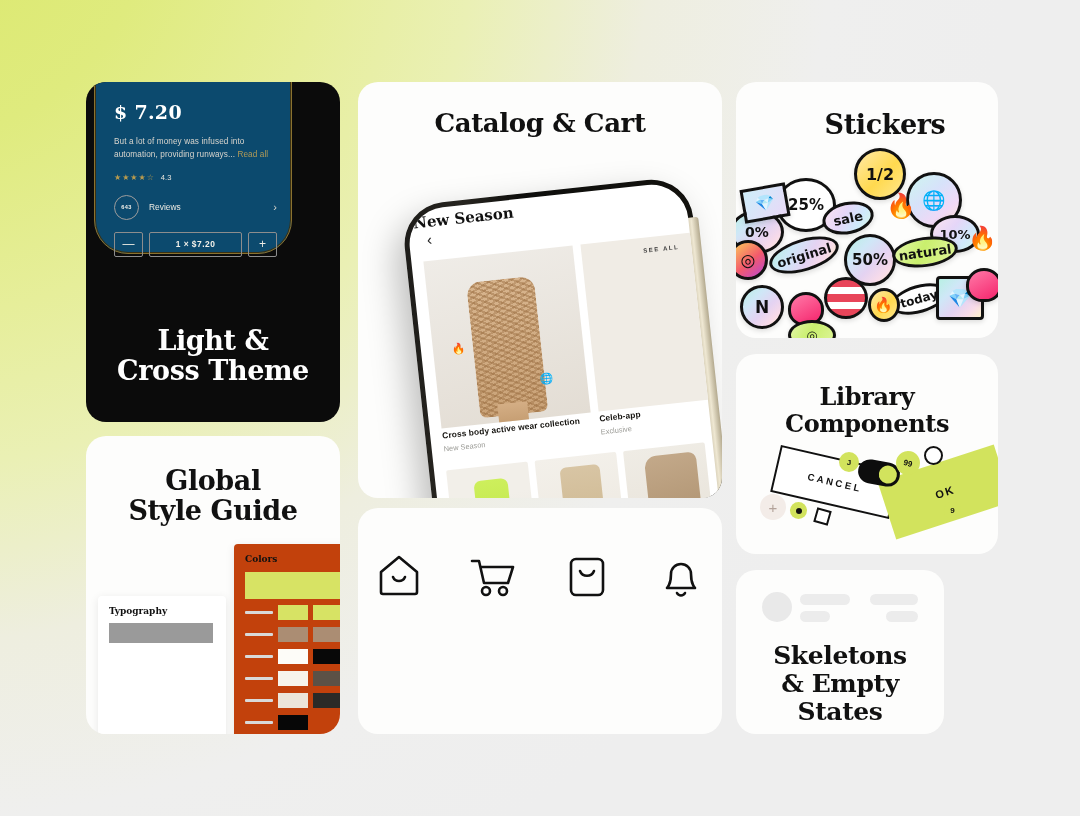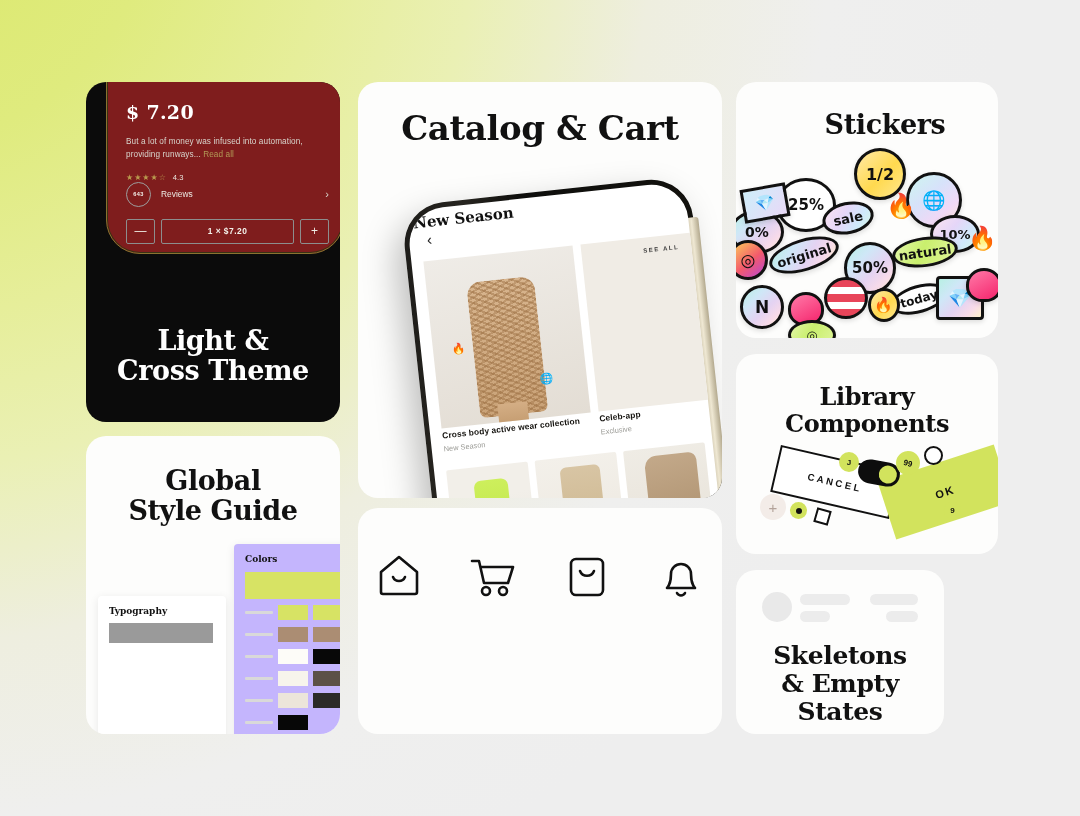--- a/index.html
+++ b/index.html
@@ -35,41 +35,41 @@
     text-align: center;
     line-height: 1.12;
   }
 
   
   #card-theme {
     left: 86px; top: 82px; width: 254px; height: 340px;
     background: #0b0b0b;
   }
   .phone-dark {
-    position: absolute; left: 20px; top: -40px; width: 238px; height: 212px;
+    position: absolute; left: 8px; top: -40px; width: 198px; height: 212px;
     border: 1.6px solid #8a7230;
     border-radius: 34px;
-    background: #7f1d1d;
+    background: #0c4a6e;
     box-shadow: inset 0 0 0 1px #3a3113;
   }
   .pd-inner { position: absolute; left: 19px; right: 14px; top: 58px; }
   .pd-price {
     font-family: "DejaVu Serif", serif; font-weight: 700;
     color: #fff; font-size: 19px; letter-spacing: 0.3px;
   }
   .pd-desc {
     margin-top: 12px; color: #d8d5cd; font-size: 8.2px; line-height: 1.62;
     letter-spacing: .1px;
   }
   .pd-readall { color: #b29a56; }
   .pd-rating { margin-top: 11px; display:flex; align-items:center; gap:6px; }
   .pd-stars { color: #b99b4e; font-size: 8px; letter-spacing: 1px; }
   .pd-rnum { color: #e8e5dd; font-size: 7.6px; }
   .pd-reviews {
-    display: flex; align-items: center; gap: 10px;
+    margin-top: 13px; display: flex; align-items: center; gap: 10px;
   }
   .pd-count {
     width: 25px; height: 25px; border-radius: 50%;
     border: 1px solid #9d9d9d;
     display:flex; align-items:center; justify-content:center;
     color:#f2f0ea; font-size: 5.6px; font-weight: 700; letter-spacing:.4px;
   }
   .pd-revlabel { color:#eceae3; font-size: 8.4px; flex: 1; }
   .pd-chev { color:#d9d6cd; font-size: 11px; }
   .pd-stepper { margin-top: 12px; display:flex; gap: 6px; }
@@ -86,42 +86,42 @@
   #theme-title {
     position: absolute; left: 0; right: 0; top: 244px;
     color: #fff; font-size: 27px;
   }
 
   
   #card-style { left: 86px; top: 436px; width: 254px; height: 298px; }
   #style-title { position:absolute; left:0; right:0; top: 30px; font-size: 27px; }
   .sg-colors {
     position:absolute; left: 148px; top: 108px; width: 124px; height: 200px;
-    background:#c4b5fd; border-radius: 4px; box-shadow: 0 2px 10px rgba(0,0,0,.09);
+    background:#c2410c; border-radius: 4px; box-shadow: 0 2px 10px rgba(0,0,0,.09);
     padding: 10px 0 0 11px; overflow:hidden;
   }
   .sg-h { font-family:"DejaVu Serif",serif; font-weight:700; font-size: 9px; color:#111; }
   .sg-bigswatch { margin-top: 8px; height: 27px; width: 108px; background:#d7e364; }
   .sg-row { display:flex; align-items:center; gap: 5px; height: 17px; margin-top: 5px; }
   .sg-lbl { width: 28px; height: 3px; background:#d9d9d9; border-radius:1px; }
   .sg-sw { width: 30px; height: 15px; }
   .sg-typo {
     position:absolute; left: 12px; top: 160px; width: 128px; height: 145px;
     background:#fff; border-radius: 4px; box-shadow: 0 2px 10px rgba(0,0,0,.09);
     padding: 10px 0 0 11px; overflow:hidden;
   }
   .tp-bar { margin-top: 7px; width: 104px; height: 20px; background:#9a9a9a; }
   .tp-row { display:flex; align-items:flex-start; gap: 8px; margin-top: 7px;
             border-bottom: 1px solid #ededed; padding-bottom: 5px; }
   .tp-meta { width: 26px; height: 2.5px; background:#dcdcdc; margin-top:4px; border-radius:1px; }
   .tp-sample { font-family:"DejaVu Serif",serif; font-weight:700; color:#111; }
 
   
   #card-catalog { left: 358px; top: 82px; width: 364px; height: 416px; }
-  #catalog-title { position:absolute; left:0; right:0; top: 27px; font-size: 34px; }
+  #catalog-title { position:absolute; left:0; right:0; top: 27px; font-size: 26px; }
   .phone-wrap {
     position:absolute; left: 62px; top: 108px; width: 290px; height: 380px;
     transform: rotate(-6.2deg);
   }
   .phone-body {
     position:absolute; inset:0; border-radius: 42px;
     background: linear-gradient(100deg,#1c1b18 0%,#272520 18%,#0e0e0c 34%,#15140f 100%);
     padding: 5px;
     box-shadow: -10px 14px 34px rgba(0,0,0,.26);
   }
@@ -386,21 +386,21 @@
   <div class="card" id="card-stickers">
     <div class="display" id="stickers-title">Stickers</div>
 
     <div class="stk holo1" style="left:-6px; top:128px; width:54px; height:44px; border-radius:50%; font-size:14px;">0%</div>
     <div class="stk" style="left:40px; top:96px; width:60px; height:54px; border-radius:50%; background:#fff; font-size:15px;">25%</div>
     <div class="stk holo3" style="left:118px; top:66px; width:52px; height:52px; border-radius:50%; font-size:16px;">1/2</div>
     <div class="stk holo6" style="left:86px; top:120px; width:52px; height:32px; border-radius:50%; font-size:13px; transform:rotate(-12deg);">sale</div>
     <div class="stk holo4" style="left:170px; top:90px; width:56px; height:56px; border-radius:50%; font-size:19px;">🌐</div>
     <div class="stk holo6" style="left:194px; top:133px; width:50px; height:38px; border-radius:50%; font-size:13px;">10%</div>
     <div class="stk holo1" style="left:32px; top:157px; width:72px; height:32px; border-radius:50%; font-size:13px; transform:rotate(-17deg);">original</div>
-    <div class="stk holo1" style="left:108px; top:160px; width:52px; height:52px; border-radius:50%; font-size:15px;">50%</div>
+    <div class="stk holo1" style="left:108px; top:152px; width:52px; height:52px; border-radius:50%; font-size:15px;">50%</div>
     <div class="stk holo2" style="left:156px; top:155px; width:66px; height:30px; border-radius:50%; font-size:13px; transform:rotate(-8deg);">natural</div>
     <div class="stk" style="left:154px; top:203px; width:58px; height:28px; border-radius:50%; background:#fff; font-size:12px; transform:rotate(-16deg);">today</div>
     <div class="stk" style="left:-8px; top:158px; width:40px; height:40px; border-radius:50%; background:linear-gradient(140deg,#fdd35a,#f35b6b 55%,#b845d6); font-size:17px;">◎</div>
     <div class="stk holo1" style="left:4px; top:203px; width:44px; height:44px; border-radius:50%; font-size:17px;">Ν</div>
     <div class="stk pinkheart" style="left:52px; top:210px; width:36px; height:34px; border-radius:50% 50% 45% 45%; font-size:0; border-width:3px;"></div>
     <div class="stk" style="left:88px; top:195px; width:44px; height:42px; border-radius:50%; background:linear-gradient(180deg,#e8455a 0 20%,#fff 20% 40%,#e8455a 40% 60%,#fff 60% 80%,#e8455a 80%); font-size:0;"></div>
     <div class="stk holo3" style="left:132px; top:206px; width:32px; height:34px; border-radius:50%; font-size:15px; border-width:3px;">🔥</div>
     <div class="stk holo1" style="left:200px; top:194px; width:48px; height:44px; font-size:19px; border-width:3px; border-radius:4px;">💎</div>
 
     <div class="stk" style="left:6px; top:104px; width:46px; height:34px; background:linear-gradient(135deg,#cfeefa,#e8d9f7); font-size:16px; border-width:3px; transform:rotate(-10deg);">💎</div>

